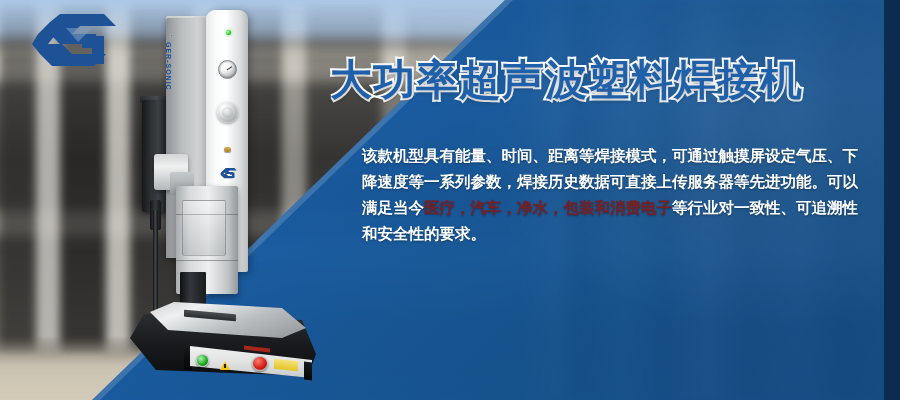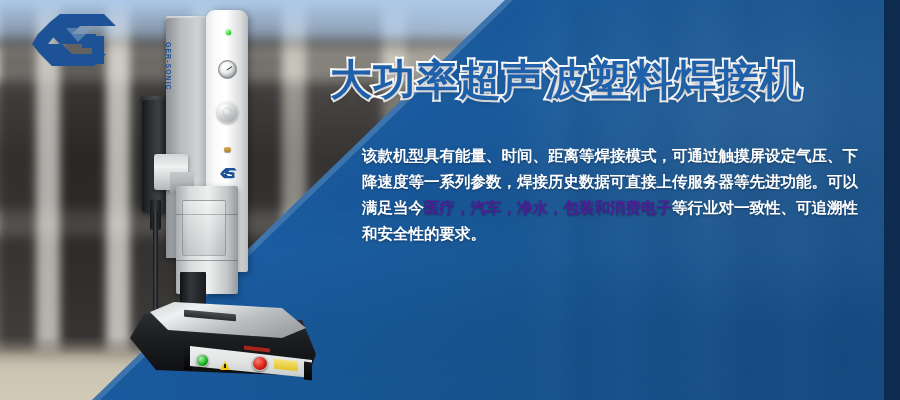--- a/index.html
+++ b/index.html
@@ -109,21 +109,21 @@
   }
 
   
   .paragraph {
     position:absolute; left:362px; top:143px;
     width:500px;
     font-size:15.5px; line-height:26px;
     color:#ffffff; font-weight:bold;
     text-shadow:0 1px 2px rgba(0,0,0,0.35);
   }
-  .paragraph .hl { color:#4c1d95; }
+  .paragraph .hl { color:#7f1d1d; }
 
   
   .features {
     position:absolute; left:411px; top:262px;
     font-size:15px; line-height:26.5px;
     color:#f2f6fb;
     text-shadow:0 1px 2px rgba(0,0,0,0.35);
     white-space:nowrap;
   }
   .features .row { display:block; }

